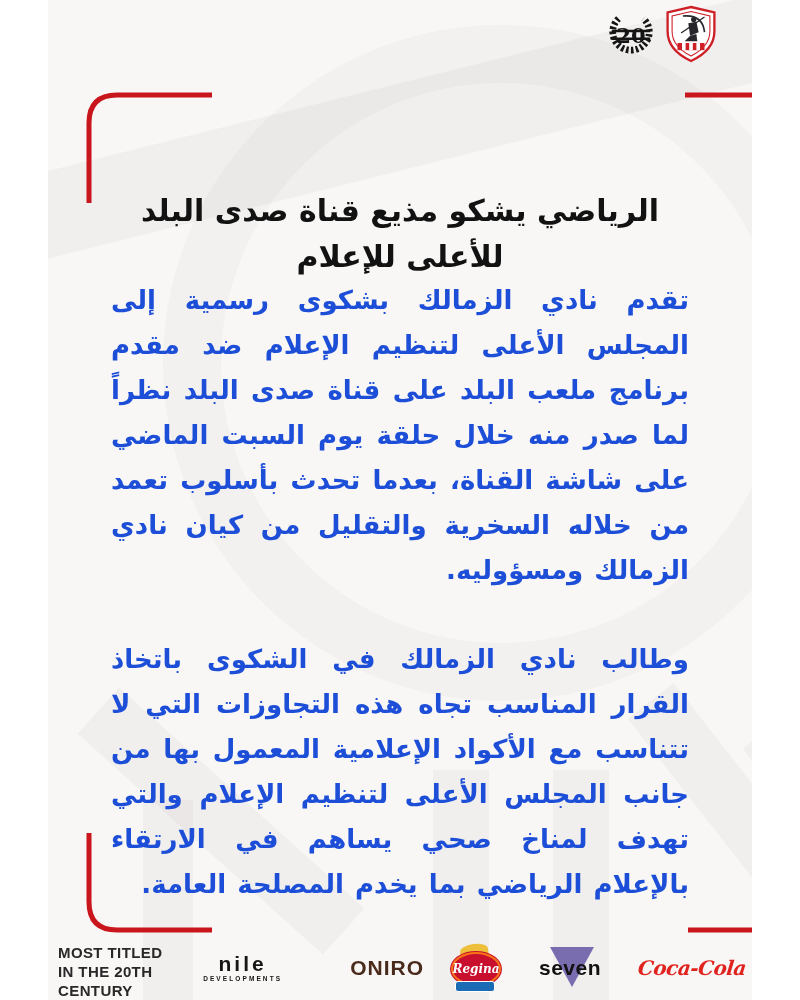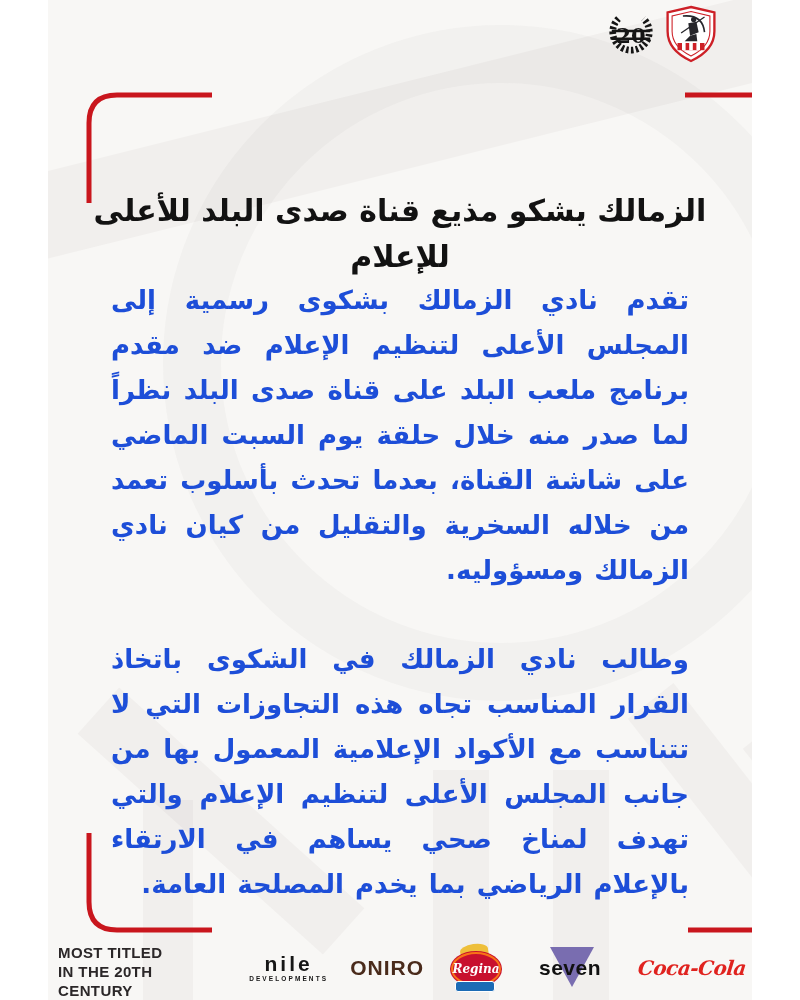--- a/index.html
+++ b/index.html
@@ -49,21 +49,21 @@
   }
   
   .sponsors{
     position:absolute;right:6px;bottom:6px;height:52px;
     display:flex;align-items:center;gap:22px;
     font-family:"Liberation Sans",sans-serif;
   }
   .sp-nile{display:flex;flex-direction:column;align-items:center;line-height:1;}
   .sp-nile .nile-word{font-size:21px;font-weight:800;letter-spacing:3px;color:#161616;}
   .sp-nile .nile-sub{font-size:6.5px;font-weight:700;letter-spacing:2.1px;color:#161616;margin-top:2px;}
-  .sp-oniro{font-size:21px;font-weight:900;letter-spacing:1px;color:#4a2b1b;}
+  .sp-oniro{font-size:21px;font-weight:900;letter-spacing:1px;color:#4a2b1b;margin-left:46px;}
   .sp-regina{position:relative;width:56px;height:48px;}
   .regina-wheat{
     position:absolute;left:14px;top:0;width:28px;height:12px;
     background:#eebf3a;border-radius:50% 50% 0 0;
     transform:rotate(-8deg);
   }
   .regina-disc{
     position:absolute;left:5px;top:8px;width:46px;height:30px;
     background:#c8102e;border:2px solid #f97316;border-radius:50%;
     box-shadow:0 0 0 1px #c8102e;
@@ -132,21 +132,21 @@
       </g>
       <g>
         <rect x="15" y="41" width="30" height="8" fill="#cd2027"></rect>
         <rect x="20" y="41" width="4" height="8" fill="#ffffff"></rect>
         <rect x="28" y="41" width="4" height="8" fill="#ffffff"></rect>
         <rect x="36" y="41" width="4" height="8" fill="#ffffff"></rect>
       </g>
     </svg>
   </div>
 
-  <div class="headline" dir="rtl">الزمالك يشكو مذيع قناة صدى البلد للأعلى للإعلام</div>
+  <div class="headline" dir="rtl">الرياضي يشكو مذيع قناة صدى البلد للأعلى للإعلام</div>
 
   <div class="article">
     <p dir="rtl">تقدم نادي الزمالك بشكوى رسمية إلى المجلس الأعلى لتنظيم الإعلام ضد مقدم برنامج ملعب البلد على قناة صدى البلد نظراً لما صدر منه خلال حلقة يوم السبت الماضي على شاشة القناة، بعدما تحدث بأسلوب تعمد من خلاله السخرية والتقليل من كيان نادي الزمالك ومسؤوليه.</p>
     <p dir="rtl">وطالب نادي الزمالك في الشكوى باتخاذ القرار المناسب تجاه هذه التجاوزات التي لا تتناسب مع الأكواد الإعلامية المعمول بها من جانب المجلس الأعلى لتنظيم الإعلام والتي تهدف لمناخ صحي يساهم في الارتقاء بالإعلام الرياضي بما يخدم المصلحة العامة.</p>
   </div>
 
   <div class="most-titled">
     <div>MOST TITLED</div>
     <div>IN THE 20TH</div>
     <div>CENTURY</div>

